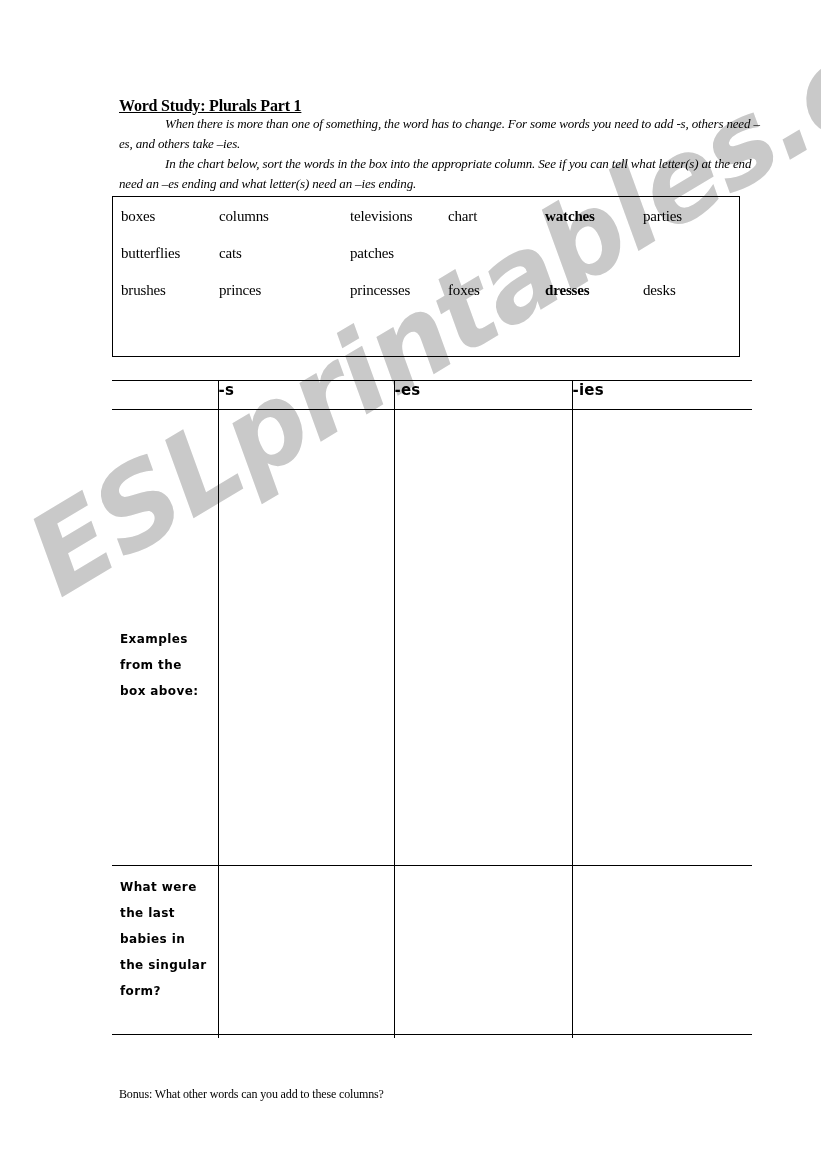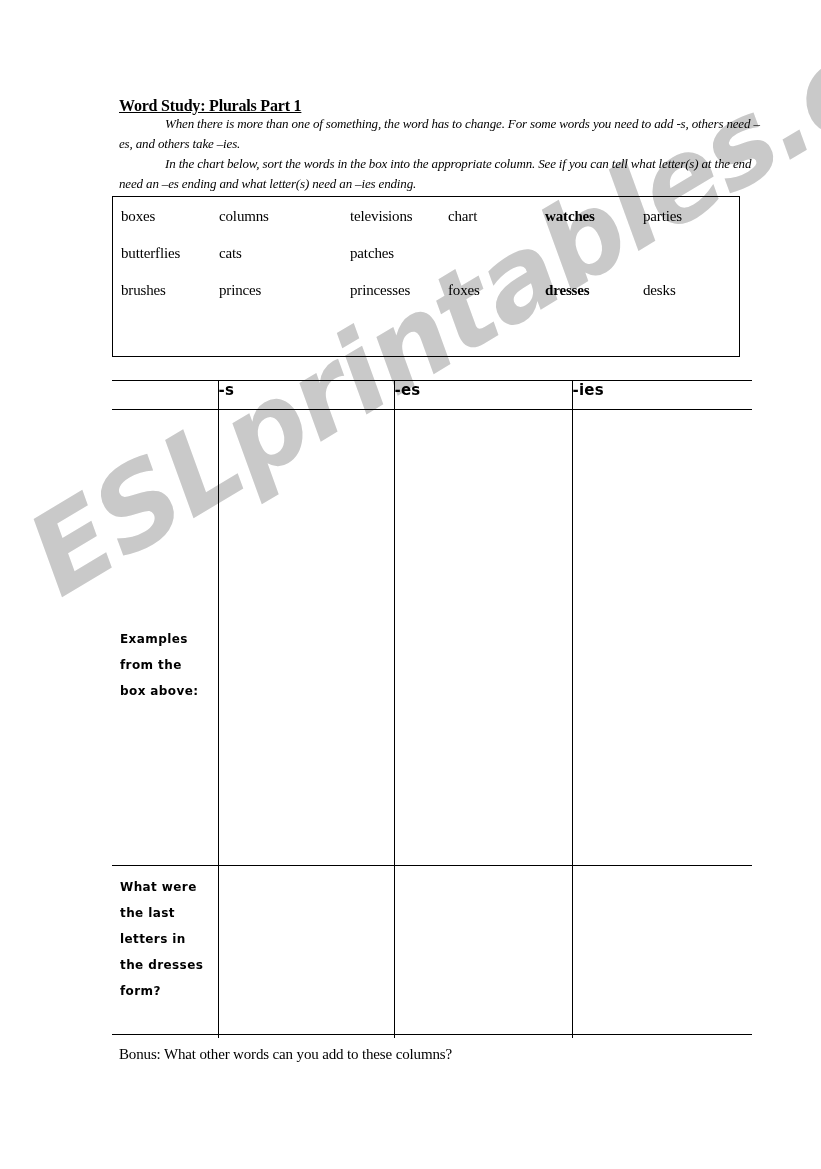--- a/index.html
+++ b/index.html
@@ -181,22 +181,22 @@
   .cell-what {
     padding-left: 8px;
     padding-top: 8px;
     width: 92px;
   }
 
   
   .bonus {
     position: absolute;
     left: 119px;
-    top: 1046px;
-    font-size: 15px;
+    top: 1087px;
+    font-size: 12px;
     letter-spacing: -0.15px;
     white-space: nowrap;
   }
 </style>
 </head>
 <body>
 
 <div class="page">
 
   <div class="watermark">ESLprintables.com</div>
@@ -262,21 +262,21 @@
         <tr class="body-row-1">
           <td class="labelcol">
             <div class="hand cell-examples">Examples from the box above:</div>
           </td>
           <td></td>
           <td></td>
           <td class="lastcol"></td>
         </tr>
         <tr class="body-row-2">
           <td class="labelcol">
-            <div class="hand cell-what">What were the last letters in the dresses form?</div>
+            <div class="hand cell-what">What were the last babies in the singular form?</div>
           </td>
           <td></td>
           <td></td>
           <td class="lastcol"></td>
         </tr>
       </tbody>
         </table>
     </div>
 
     <div class="bonus">Bonus: What other words can you add to these columns?</div>

